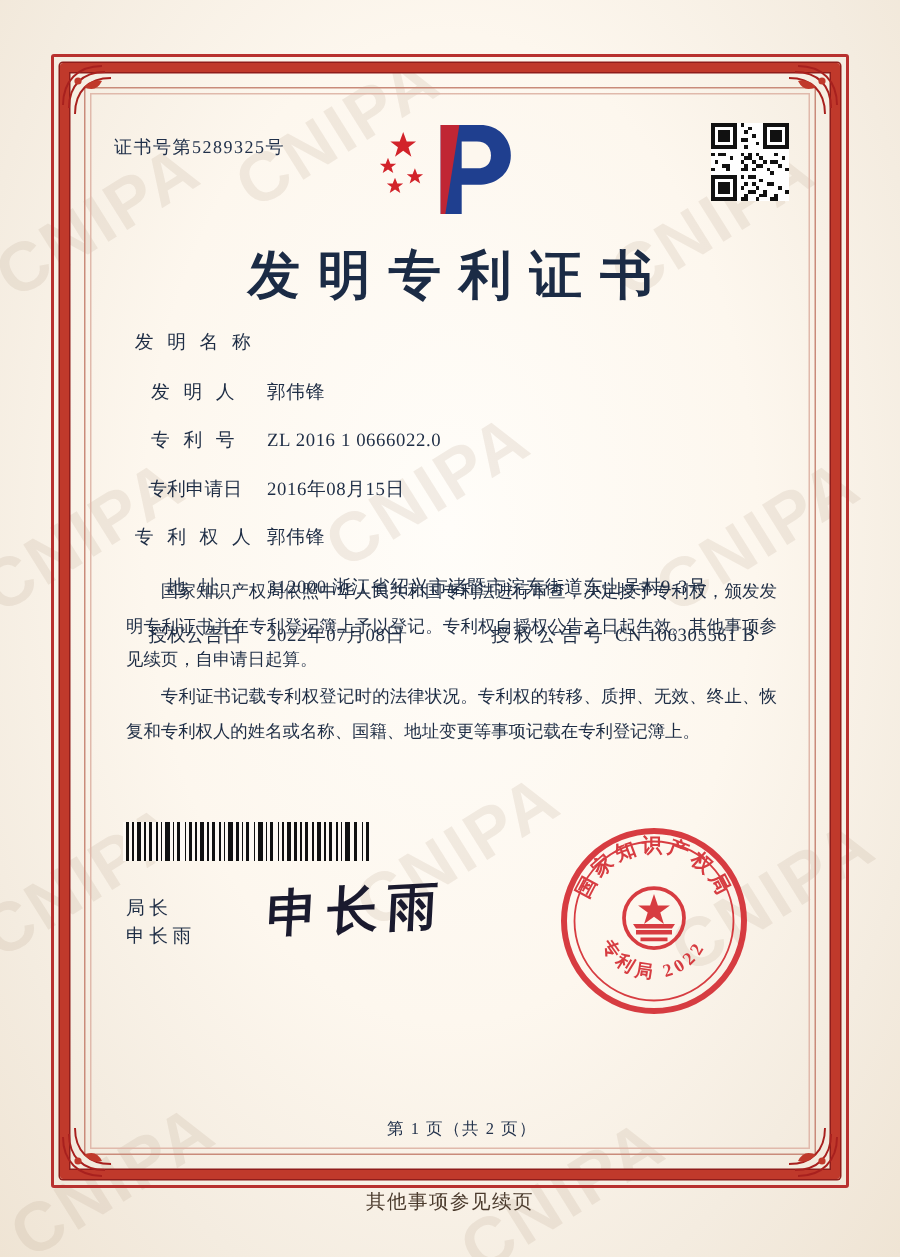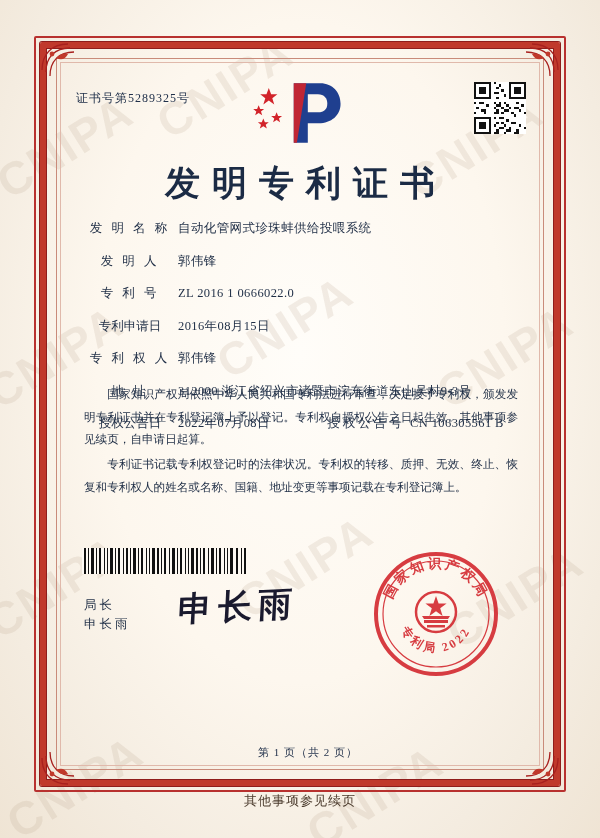--- a/index.html
+++ b/index.html
@@ -313,21 +313,20 @@
         <path d="M62 12 L78 12 L66 88 L62 88 Z" fill="#d2232a" opacity="0.9"></path>
       </svg>
     </div>
 
     <div class="title">发明专利证书</div>
 
     <div class="fields">
 
       <div class="frow">
         <div class="flabel">发 明 名 称</div>
-        <div class="fval">自动化管网式珍珠蚌供给投喂系统</div>
       </div>
 
       <div class="frow">
         <div class="flabel">发 明 人</div>
         <div class="fval">郭伟锋</div>
       </div>
 
       <div class="frow">
         <div class="flabel">专 利 号</div>
         <div class="fval">ZL 2016 1 0666022.0</div>

